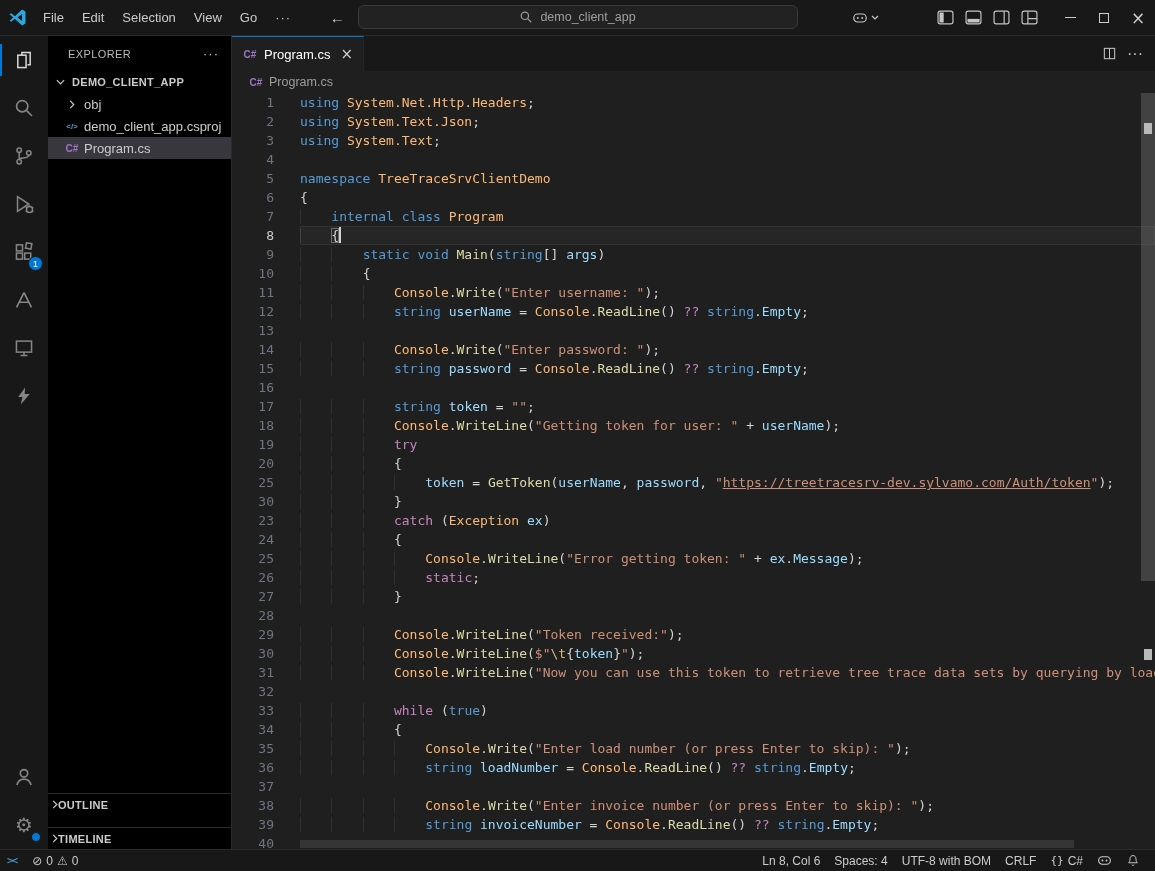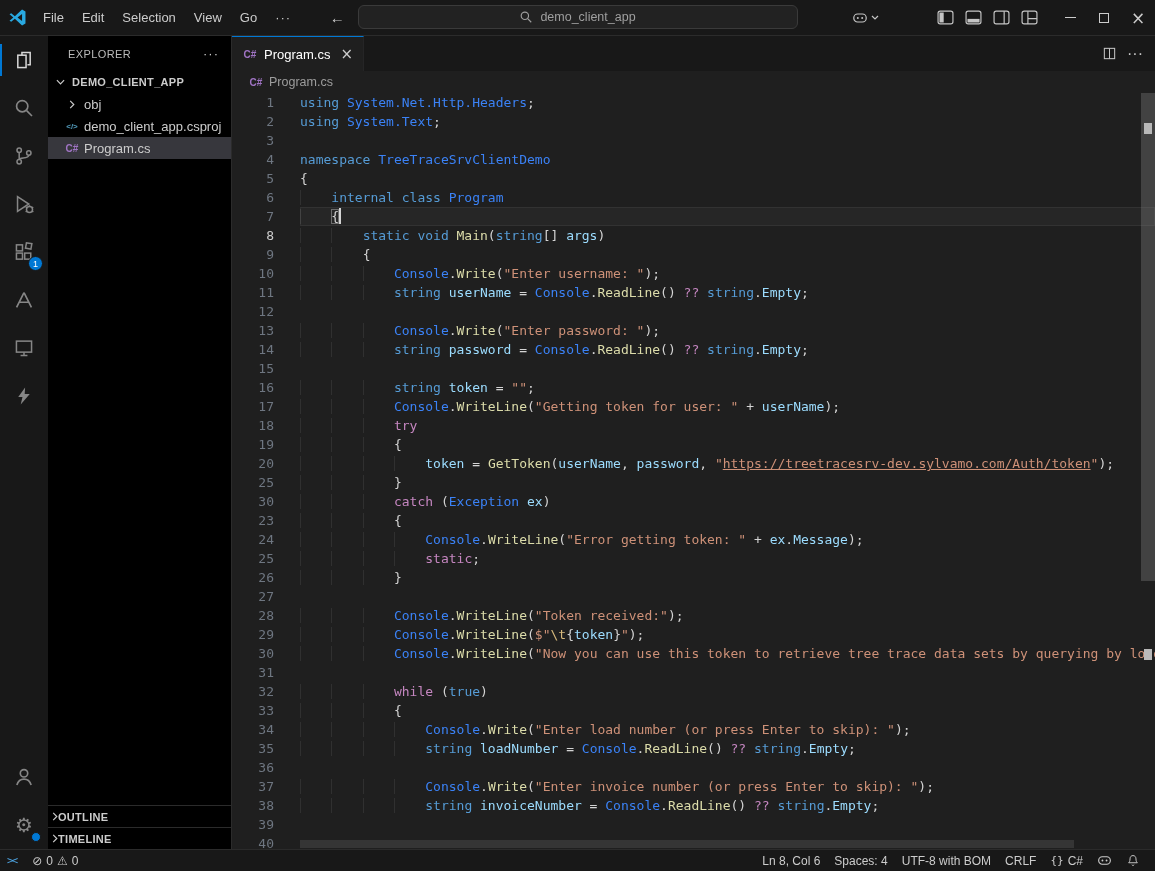--- a/index.html
+++ b/index.html
@@ -50,21 +50,21 @@
   .side-row { height:22px; display:flex; align-items:center; cursor:pointer; color:#cccccc; }
   .side-row .chev { width:16px; display:flex; justify-content:center; color:#cccccc; flex:0 0 16px; }
   .root-row { padding-left:4px; font-weight:bold; font-size:11px; letter-spacing:.3px; }
   .tree-row { padding-left:16px; }
   .tree-row.selected { background:#37373d; }
   .file-ico { width:16px; flex:0 0 16px; display:flex; justify-content:center; align-items:center; }
   .cs-glyph { color:#a074c4; font-weight:bold; font-size:10px; font-family:"Liberation Sans",sans-serif; }
   .proj-glyph { color:#519aba; font-weight:bold; font-size:8px; }
   .row-label { margin-left:4px; white-space:nowrap; }
   .sb-bottom { margin-top:auto; }
-  .sb-section { height:22px; display:flex; align-items:center; border-top:1px solid #2b2b2b; font-weight:bold; font-size:11px; letter-spacing:.3px; padding-left:4px; cursor:pointer; }
+  .sb-section { height:22px; display:flex; align-items:center; border-top:1px solid #2b2b2b; font-weight:bold; font-size:11px; letter-spacing:.3px; padding-left:4px; cursor:pointer;margin-top:12px; }
 
   
   .editor { flex:1 1 auto; display:flex; flex-direction:column; background:#1f1f1f; min-width:0; }
   .tabbar { flex:0 0 35px; background:#181818; display:flex; align-items:stretch; }
   .tab { display:flex; align-items:center; gap:6px; padding:0 10px; background:#1f1f1f; border-top:1px solid #0078d4; border-right:1px solid #252526; color:#ffffff; font-size:13px; cursor:pointer; }
   .tab-close { color:#cccccc; font-size:15px; margin-left:4px; cursor:pointer; font-family:"DejaVu Sans",sans-serif; }
   .tab-actions { margin-left:auto; display:flex; align-items:center; gap:10px; padding-right:12px; color:#c5c5c5; }
   .tab-actions span { cursor:pointer; display:flex; align-items:center; }
   .breadcrumbs { flex:0 0 22px; display:flex; align-items:center; gap:5px; padding-left:16px; color:#9d9d9d; font-size:12.5px; }
   .breadcrumbs .file-ico { width:14px; }
@@ -72,21 +72,21 @@
   .code-area { flex:1 1 auto; display:flex; position:relative; overflow:hidden; font-family:"DejaVu Sans Mono",monospace; font-size:13px; }
   .gutter { flex:0 0 58px; text-align:right; padding-right:16px; color:#6e7681; }
   .gutter .ln { height:19px; line-height:19px; }
   .gutter .ln.active { color:#cccccc; }
   .code { flex:1 1 auto; padding-left:10px; overflow:hidden; }
   .code-row { height:19px; line-height:19px; white-space:pre; color:#d4d4d4; font-variant-ligatures:none; }
   .code-row.current { background:rgba(231,231,231,.04); outline:1px solid rgba(255,255,255,.06); outline-offset:-1px; }
   .guide { box-shadow: inset 1px 0 0 rgba(255,255,255,.08); }
   .tk-k { color:#569cd6; }
   .tk-c { color:#c586c0; }
-  .tk-t { color:#3b82f6; }
+  .tk-t { color:#fdba74; }
   .tk-m { color:#dcdcaa; }
   .tk-s { color:#ce9178; }
   .tk-v { color:#9cdcfe;text-align:right; }
   .tk-p { color:#d4d4d4; }
   .tk-e { color:#d7ba7d; }
   .tk-u { color:#ce9178; text-decoration:underline; }
   .tk-b { outline:1px solid rgba(170,170,170,.55); outline-offset:-1px; }
   .cursor { display:inline-block; width:2px; height:16px; background:#d4d4d4; vertical-align:-3px; }
 
   .sb-v { position:absolute; top:0; right:0; width:14px; height:100%; }
@@ -367,20 +367,21 @@
             <div class="ln">34</div>
             <div class="ln">35</div>
             <div class="ln">36</div>
             <div class="ln">37</div>
             <div class="ln">38</div>
             <div class="ln">39</div>
             <div class="ln">40</div>
           </div>
         <div class="code">
             <div class="code-row"><span class="tk-k">using </span><span class="tk-t">System.Net.Http.Headers</span><span class="tk-p">;</span></div>
+            <div class="code-row"><span class="tk-k">using </span><span class="tk-t">System.Text.Json</span><span class="tk-p">;</span></div>
             <div class="code-row"><span class="tk-k">using </span><span class="tk-t">System.Text</span><span class="tk-p">;</span></div>
             <div class="code-row"></div>
             <div class="code-row"><span class="tk-k">namespace </span><span class="tk-t">TreeTraceSrvClientDemo</span></div>
             <div class="code-row"><span class="tk-p">{</span></div>
             <div class="code-row"><span class="guide">    </span><span class="tk-k">internal class </span><span class="tk-t">Program</span></div>
             <div class="code-row current"><span class="guide">    </span><span class="tk-b">{</span><span class="cursor"></span></div>
             <div class="code-row"><span class="guide">    </span><span class="guide">    </span><span class="tk-k">static void </span><span class="tk-m">Main</span><span class="tk-p">(</span><span class="tk-k">string</span><span class="tk-p">[] </span><span class="tk-v">args</span><span class="tk-p">)</span></div>
             <div class="code-row"><span class="guide">    </span><span class="guide">    </span><span class="tk-p">{</span></div>
             <div class="code-row"><span class="guide">    </span><span class="guide">    </span><span class="guide">    </span><span class="tk-t">Console</span><span class="tk-p">.</span><span class="tk-m">Write</span><span class="tk-p">(</span><span class="tk-s">"Enter username: "</span><span class="tk-p">);</span></div>
             <div class="code-row"><span class="guide">    </span><span class="guide">    </span><span class="guide">    </span><span class="tk-k">string </span><span class="tk-v">userName</span><span class="tk-p"> = </span><span class="tk-t">Console</span><span class="tk-p">.</span><span class="tk-m">ReadLine</span><span class="tk-p">() </span><span class="tk-c">??</span><span class="tk-p"> </span><span class="tk-k">string</span><span class="tk-p">.</span><span class="tk-v">Empty</span><span class="tk-p">;</span></div>

